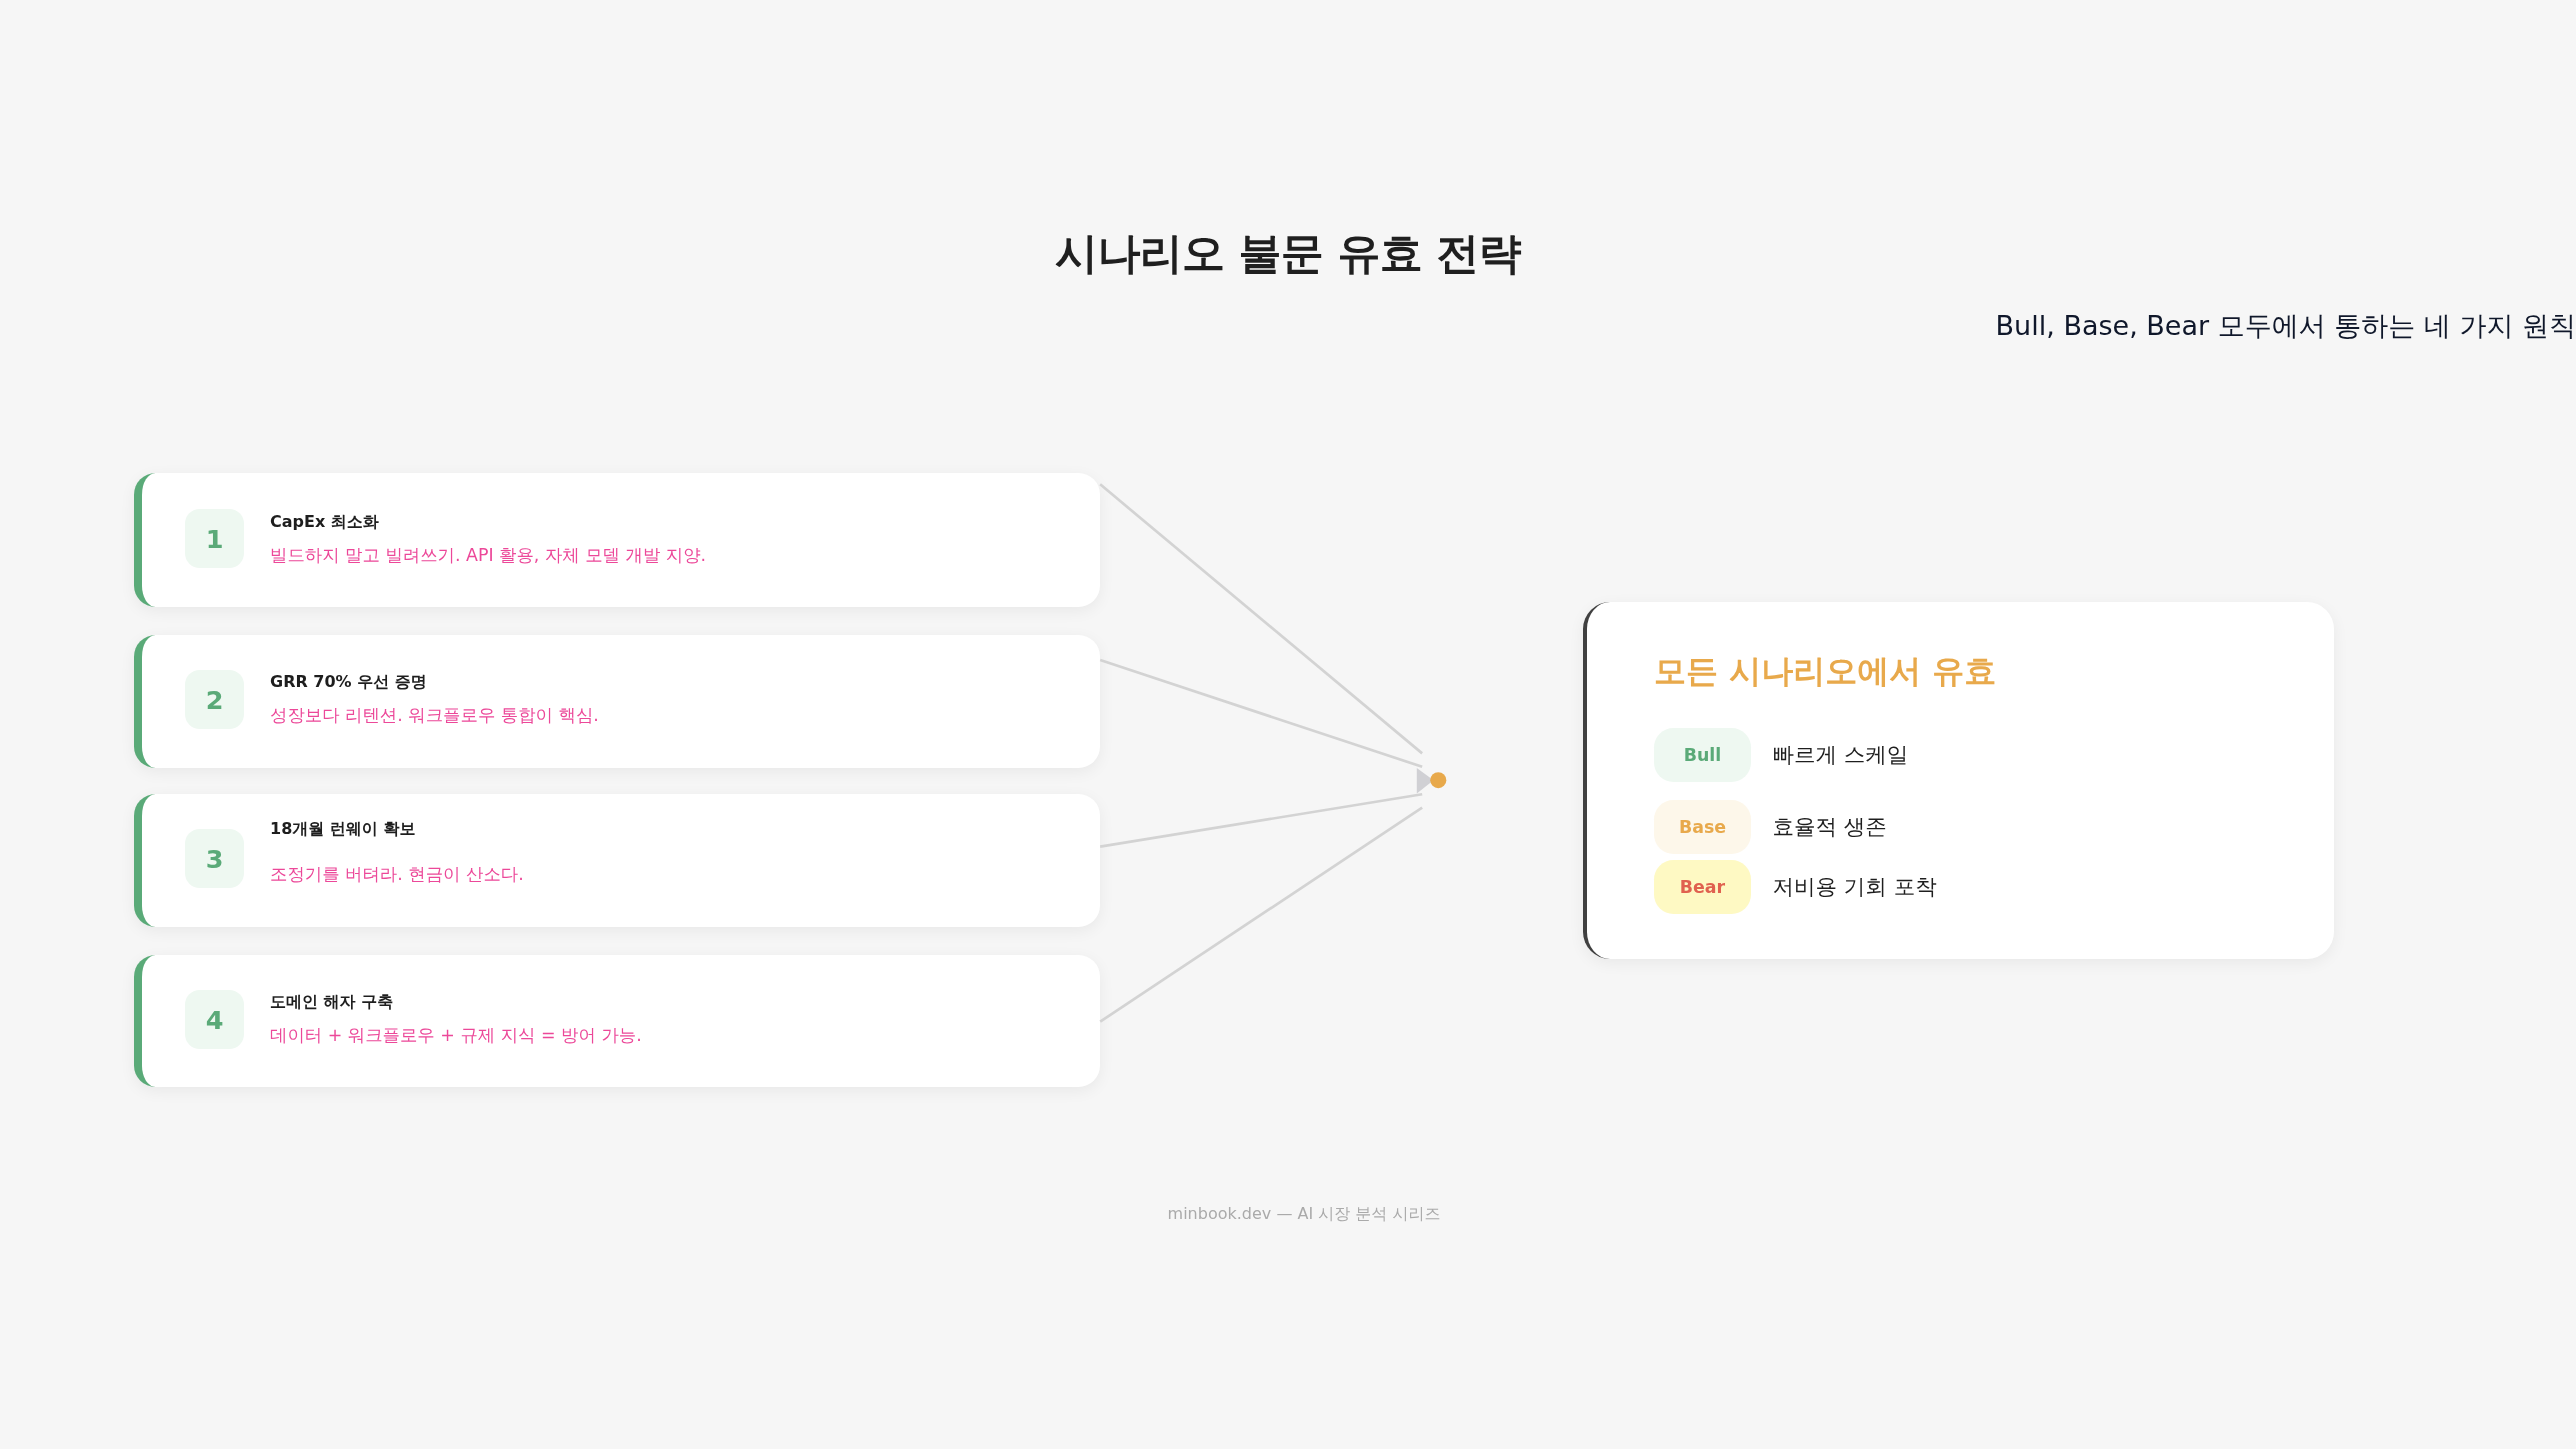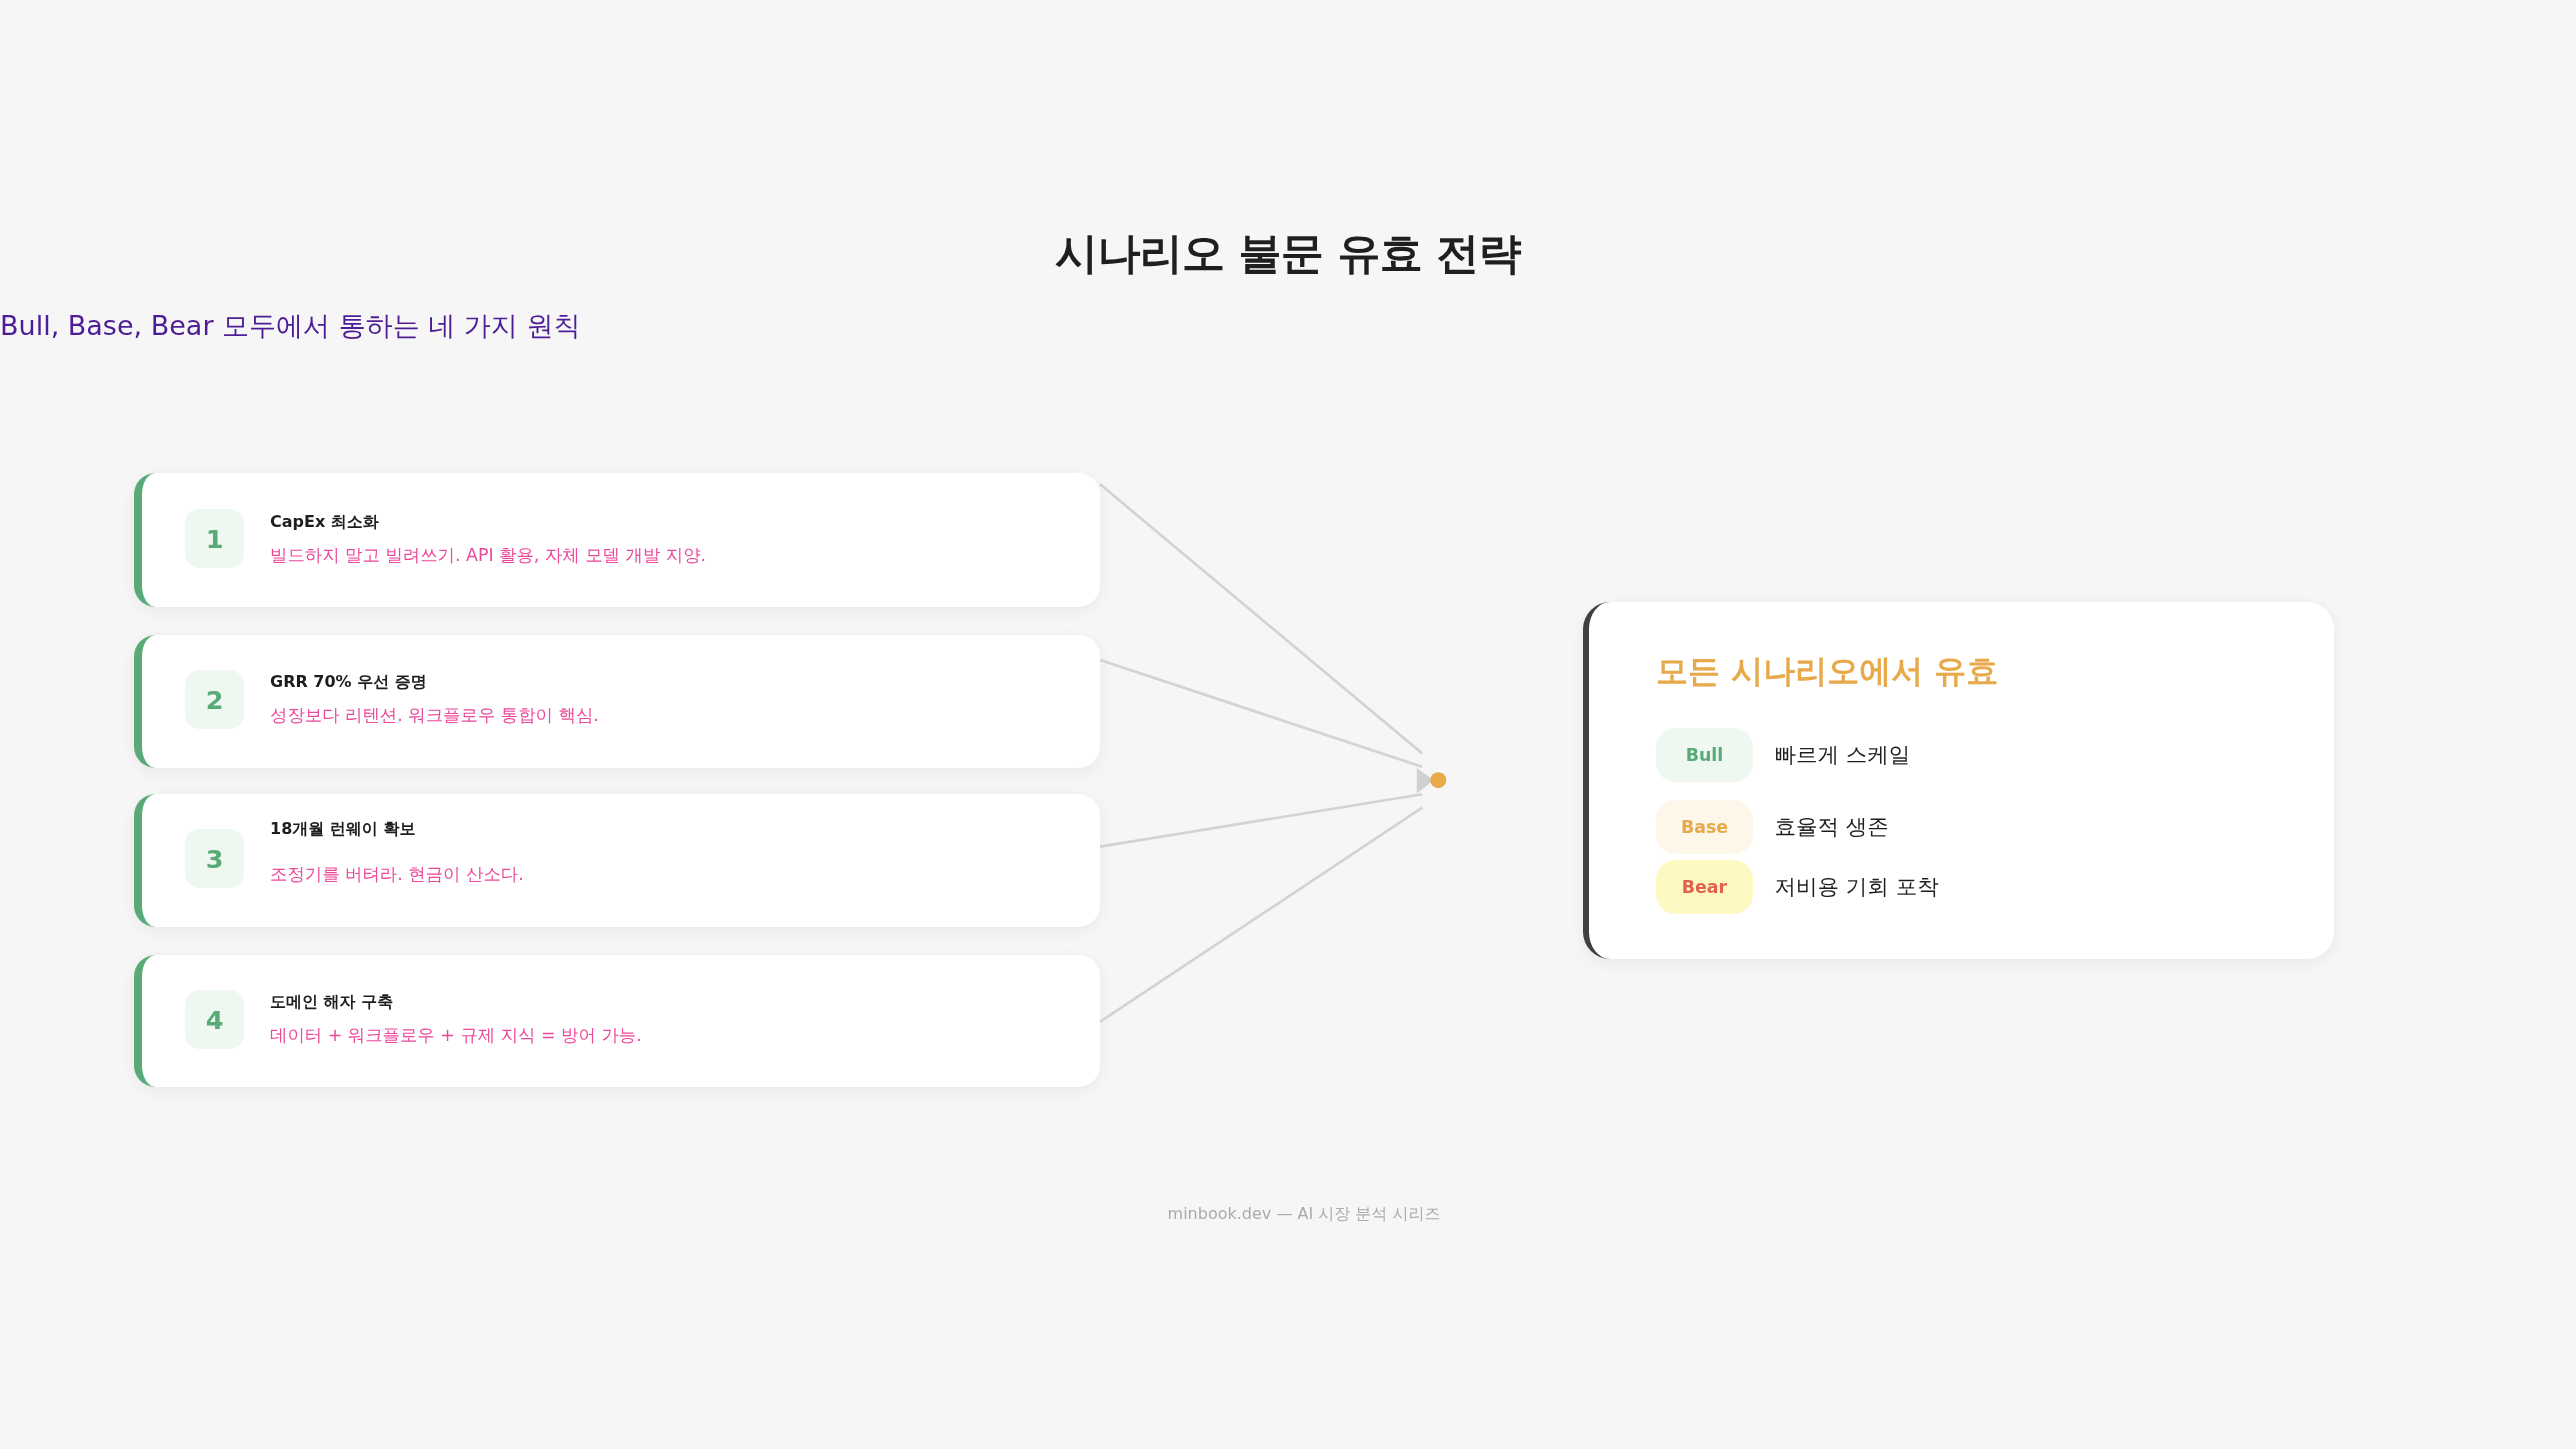--- a/index.html
+++ b/index.html
@@ -11,22 +11,22 @@
     }
     .stage { position: relative; width: 2576px; height: 1449px; }
 
     .page-title {
       position: absolute; left: 0; top: 213px; width: 2576px;
       text-align: center; font-size: 43px; font-weight: 700;
       color: #1f1f1f; letter-spacing: -0.7px; line-height: 81px;
     }
     .page-subtitle {
       position: absolute; left: 0; top: 307px; width: 2576px;
-      text-align: left; font-size: 27px; font-weight: 400;
-      color: #4c1d95; line-height: 38px;
+      text-align: right; font-size: 27px; font-weight: 400;
+      color: #0f172a; line-height: 38px;
     }
 
     .card {
       position: absolute; left: 134px; width: 966px;
       background: #ffffff; border-radius: 21.5px;
       border-left: 8px solid #5aaa78;
       box-shadow: 0 4px 16px rgba(0,0,0,0.06);
     }
     .card-num {
       position: absolute; left: 43px; top: 36px;
@@ -44,21 +44,21 @@
       position: absolute; left: 128px; top: 70px;
       font-size: 17.4px; font-weight: 400; color: #ec4899; line-height: 24px;
       white-space: nowrap;
     }
 
     .connectors { position: absolute; left: 0; top: 0; width: 2576px; height: 1449px; pointer-events: none; }
 
     .summary-card {
       position: absolute; left: 1583px; top: 602px; width: 751px; height: 357px;
       background: #ffffff; border-radius: 27px;
-      border-left: 6px solid #404040;
+      border-left: 4px solid #404040;
       box-shadow: 0 4px 16px rgba(0,0,0,0.06);
     }
     .summary-title {
       position: absolute; left: 67px; top: 47px;
       font-size: 32px; font-weight: 700; color: #e8a94b; line-height: 44px;
       white-space: nowrap;
     }
     .scenario-row { position: absolute; left: 67px; height: 39px; display: flex; align-items: center; }
     .pill {
       width: 97px; height: 54px; border-radius: 19.5px;

